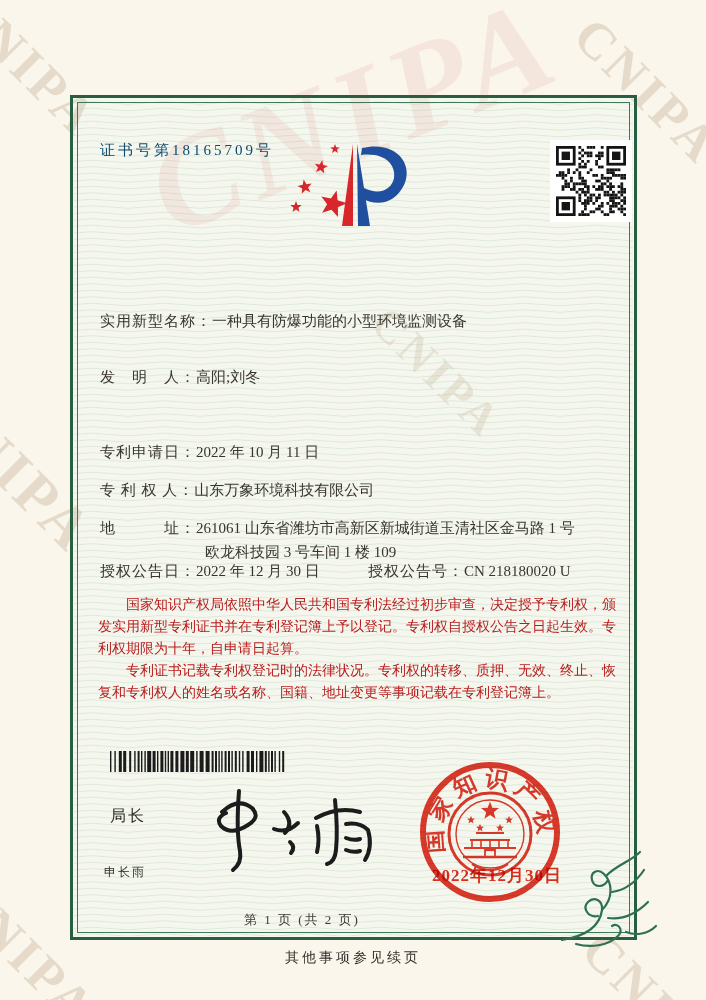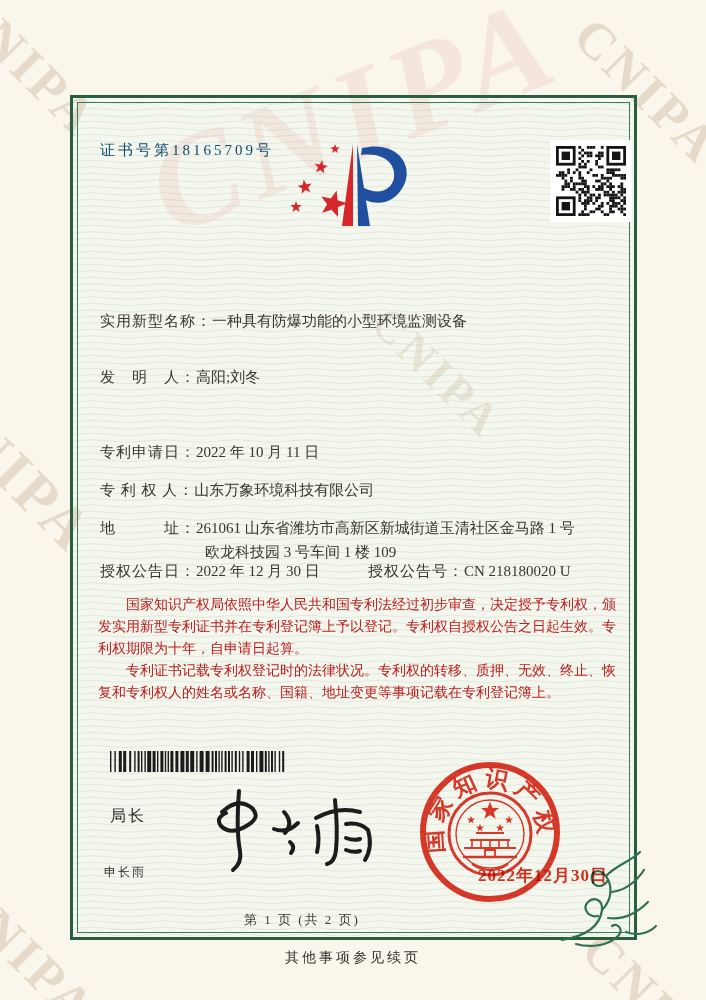--- a/index.html
+++ b/index.html
@@ -31,21 +31,21 @@
   .paras p{margin:0;text-indent:2em;}
   .barcode{left:110px;top:751px;}
   .sigtitle{left:110px;top:806px;font-size:16px;letter-spacing:2px;color:#2e2c28;}
   .signame{left:104px;top:836px;font-size:12px;letter-spacing:2px;color:#2e2c28;margin-top:28px;}
   .signature{left:196px;top:786px;z-index:3;}
   .seal{position:absolute;left:380px;top:722px;width:220px;height:220px;z-index:4;
         mix-blend-mode:multiply;opacity:.95;}
   .sealtext{font-size:23px;font-weight:bold;letter-spacing:6px;fill:#e03020;
             font-family:"Liberation Serif",serif;}
   .sealdate{position:absolute;left:432px;top:864px;z-index:5;color:#e03020;font-weight:bold;
-            font-size:17px;letter-spacing:1px;mix-blend-mode:multiply;margin-left:46px;}
+            font-size:17px;letter-spacing:1px;mix-blend-mode:multiply;}
   .flourish{position:absolute;left:556px;top:848px;z-index:4;}
   .pageinfo{left:70px;top:911px;width:464px;text-align:center;font-size:13px;
             letter-spacing:2px;color:#3c3a34;}
   .cont{left:0;top:949px;width:706px;text-align:center;font-size:14px;
         letter-spacing:3px;color:#33312c;}
   .qr{position:absolute;left:550px;top:140px;z-index:3;}
   .logo{position:absolute;left:290px;top:138px;z-index:3;}
 </style>
 </head>
 <body>

